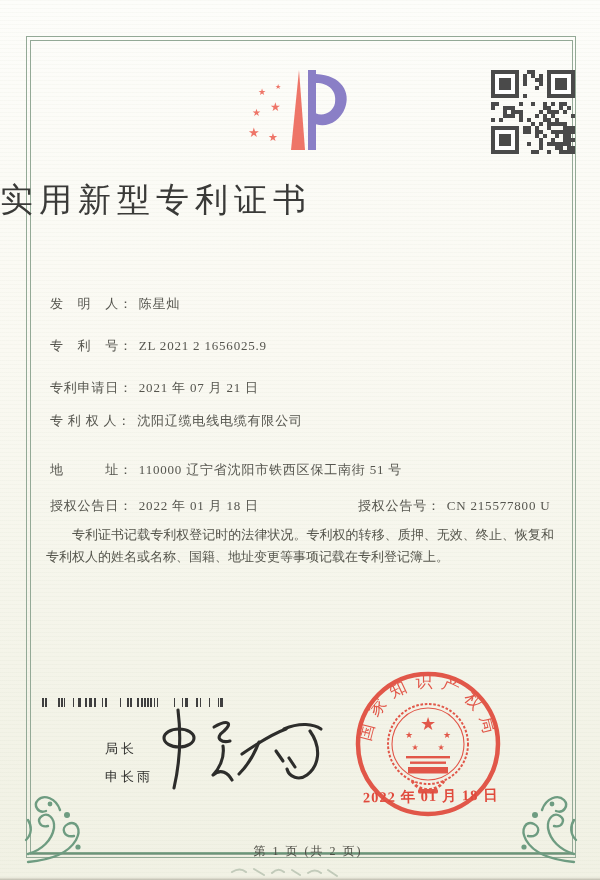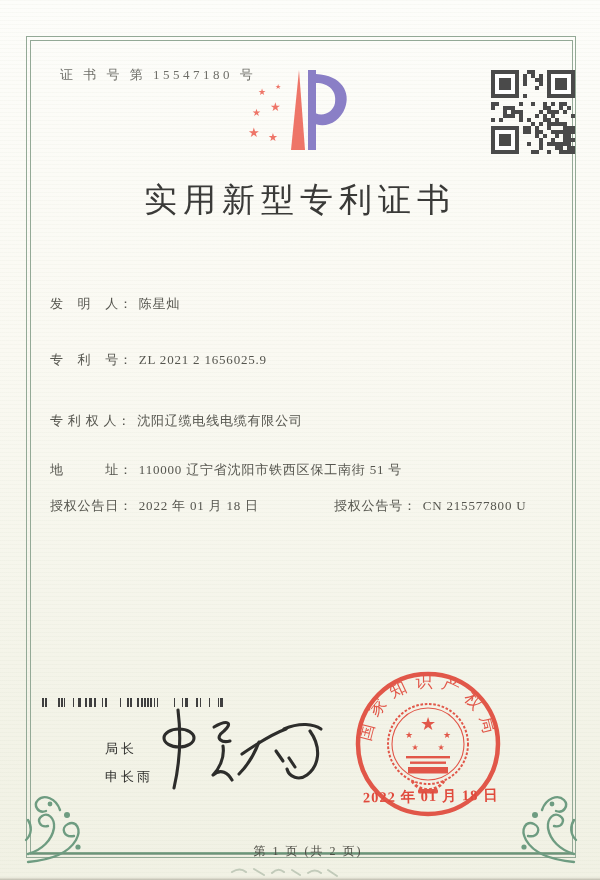--- a/index.html
+++ b/index.html
@@ -16,25 +16,25 @@
     content:"";position:absolute;left:0;right:0;bottom:0;height:3px;
     background:linear-gradient(180deg,rgba(0,0,0,0) 0,#d6d4c6 60%,#bdbbae 100%);
   }
   .frame{position:absolute;left:26px;right:24px;top:36px;bottom:22px;border:1.5px solid var(--border-green);}
   .frame-inner{position:absolute;inset:2.5px;border:1.5px solid var(--border-green);}
   .frame-bottom-accent{position:absolute;left:4px;right:4px;bottom:3px;height:2.5px;
     background:linear-gradient(180deg,#8fae95,#5f8d70);}
   .cert-no{position:absolute;left:60px;top:66px;font-size:13px;letter-spacing:3.5px;color:#6e6e68;}
   .logo{position:absolute;left:244px;top:60px;width:112px;height:110px;}
   .qr{position:absolute;left:491px;top:70px;width:84px;height:84px;}
-  .title{position:absolute;left:0;right:0;top:178px;text-align:center;
+  .title{position:absolute;left:0;right:0;top:178px;text-align:left;
     font-size:33px;letter-spacing:6px;color:#3a3a38;font-weight:500;}
   .field{position:absolute;left:50px;font-size:13px;letter-spacing:.8px;color:#55554e;white-space:nowrap;}
   .field .val{margin-left:6px;}
-  .grant-no{position:absolute;left:284px;top:0;text-align:center;}
+  .grant-no{position:absolute;left:308px;top:0;text-align:center;}
   .paras{position:absolute;left:46px;top:524px;width:508px;font-size:13px;line-height:21.5px;
     color:#55554c;text-align:justify;}
   .paras p{margin:0;text-indent:2em;}
   .barcode{position:absolute;left:42px;top:693px;width:182px;height:9px;}
   .signer{position:absolute;left:58px;top:735px;font-size:13px;letter-spacing:3px;color:#2f2f2c;line-height:28px;margin-left:47px;}
   .signature{position:absolute;left:138px;top:696px;width:212px;height:102px;}
   .seal{position:absolute;left:352px;top:668px;width:152px;height:152px;opacity:.92;}
   .seal-date{position:absolute;left:363px;top:787px;font-size:14.5px;letter-spacing:1px;
     color:var(--seal-red);font-weight:600;transform:rotate(-1.2deg);}
   .footer{position:absolute;left:16px;right:0;top:843px;text-align:center;font-size:12px;
@@ -55,21 +55,20 @@
 </head>
 <body>
 
 <div class="page">
 
   <div class="frame">
     <div class="frame-inner"></div>
     <div class="frame-bottom-accent"></div>
   </div>
 
-  <div class="cert-no">证 书 号 第 15547180 号</div>
 
   <div class="logo">
     <svg viewBox="0 0 112 110" width="112" height="110">
       <polygon class="logo-red" points="55,10 61,90 47,90"></polygon>
       <path class="logo-purple" d="M64 10 h8 v80 h-8 z"></path>
       <path class="logo-purple" d="M72 14 C98 15 107 33 101 48 C95 64 78 70 66 61 L66 50 C77 59 89 53 91 43 C93 31 85 23 72 23 Z"></path>
     </svg>
     <span class="star" style="left:14px;top:28px;font-size:9px;">★</span>
     <span class="star" style="left:31px;top:24px;font-size:7px;">★</span>
     <span class="star" style="left:26px;top:41px;font-size:12px;">★</span>
@@ -196,37 +195,41 @@
         <rect x="4" y="60" width="20" height="20" fill="#fff"></rect>
         <rect x="8" y="64" width="12" height="12" fill="#4a4a4a"></rect>
       </svg>
   </div>
 
   <div class="title">实用新型专利证书</div>
 
   <div class="field" style="top:295px;">
     <span>发　明　人：</span><span class="val">陈星灿</span>
   </div>
-  <div class="field" style="top:351px;text-align:center;">
+  <div class="field" style="top:337px;text-align:center;">
     <span>专　利　号：</span><span class="val">ZL 2021 2 1656025.9</span>
+  </div>
+  <div class="field" style="top:379px;">
+    <span>专利申请日：</span><span class="val">2021 年 07 月 21 日</span>
   </div>
   <div class="field" style="top:412px;">
     <span>专 利 权 人：</span><span class="val">沈阳辽缆电线电缆有限公司</span>
   </div>
   <div class="field" style="top:461px;">
     <span>地　　　址：</span><span class="val">110000 辽宁省沈阳市铁西区保工南街 51 号</span>
   </div>
   <div class="field" style="top:497px;width:500px;">
     <span>授权公告日：</span><span class="val">2022 年 01 月 18 日</span>
     <span class="grant-no">
       <span>授权公告号：</span><span class="val">CN 215577800 U</span>
     </span>
   </div>
 
   <div class="paras">
+    <p>专利证书记载专利权登记时的法律状况。专利权的转移、质押、无效、终止、恢复和专利权人的姓名或名称、国籍、地址变更等事项记载在专利登记簿上。</p>
   </div>
 
   <div class="barcode">
     <svg id="barcode-svg" viewBox="0 0 182 9" width="182" height="9">
         <rect x="0" y="0" width="2" height="9" fill="#3f3f3f"></rect>
         <rect x="3" y="0" width="2" height="9" fill="#3f3f3f"></rect>
         <rect x="16" y="0" width="2" height="9" fill="#3f3f3f"></rect>
         <rect x="19" y="0" width="2" height="9" fill="#3f3f3f"></rect>
         <rect x="22" y="0" width="1" height="9" fill="#3f3f3f"></rect>
         <rect x="31" y="0" width="1" height="9" fill="#3f3f3f"></rect>

